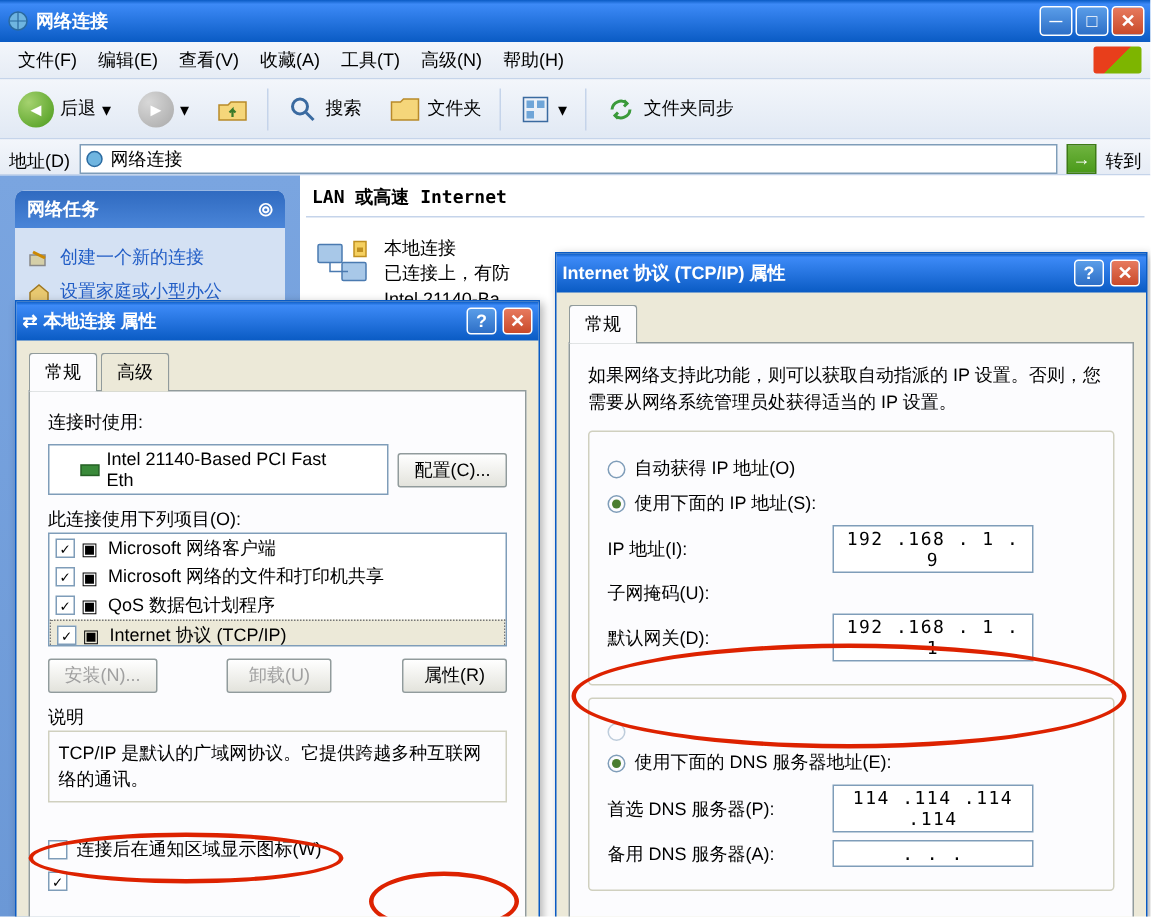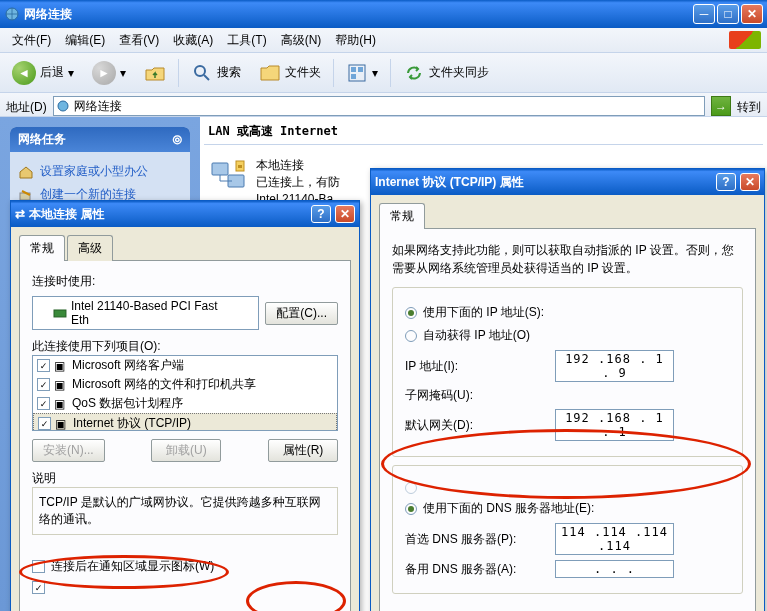--- a/index.html
+++ b/index.html
@@ -72,21 +72,21 @@
 .listbox { border: 1px solid #7f9db9; background: #fff; height: 76px; overflow: hidden; }
 .list-item { display: flex; align-items: center; gap: 4px; padding: 1px 4px; }
 .list-item.sel { background: #ece9d8; border: 1px dotted #777; }
 .chk { width: 13px; height: 13px; border: 1px solid #7f9db9; background: #fff; display: inline-flex; align-items: center; justify-content: center; font-size: 9px; }
 
 .groupbox { border: 1px solid #d0d0bf; border-radius: 3px; padding: 10px 12px; margin: 8px 0; position: relative; }
 
 .radio { width: 12px; height: 12px; border: 1px solid #7f9db9; border-radius: 50%; display: inline-flex; align-items: center; justify-content: center; }
 .radio.checked::after { content: ""; width: 6px; height: 6px; background: #4a7d2f; border-radius: 50%; }
 
-.ip-input { border: 1px solid #7f9db9; background: #fff; width: 119px; padding: 1px 4px; font-family: monospace; text-align: center; letter-spacing: 1px; }
+.ip-input { border: 1px solid #7f9db9; background: #fff; width: 134px; padding: 1px 4px; font-family: monospace; text-align: center; letter-spacing: 1px; }
 .ip-row { display: flex; align-items: center; margin: 5px 0; }
 .ip-row .lbl { width: 150px; }
 
 .dlg-foot { display: flex; justify-content: flex-end; gap: 8px; padding: 8px; }
 
 
 .red-circle { position: absolute; border: 3px solid #d20; border-radius: 50%; pointer-events: none; }
 
 .small-icon { width: 14px; height: 14px; display: inline-block; }
 </style>
@@ -195,33 +195,33 @@
   <div class="sidepanel">
     <div class="task-pane">
       <div class="task-head">
         <span>网络任务</span>
         <span>⦾</span>
       </div>
       <div class="task-body">
         <div class="task-link">
           <span class="ico">
               <svg viewBox="0 0 16 16">
-                <path d="M2 8l6-5 6 5v6H2z" fill="#e8c870" stroke="#a07820"></path>
-              </svg>
-            </span>
-          <span>设置家庭或小型办公</span>
-        </div>
-        <div class="task-link">
-          <span class="ico">
-              <svg viewBox="0 0 16 16">
                 <rect x="2" y="6" width="10" height="7" fill="#d5cfa8" stroke="#888"></rect>
                 <path d="M4 4l8 4" stroke="#c80" stroke-width="2"></path>
               </svg>
             </span>
           <span>创建一个新的连接</span>
+        </div>
+        <div class="task-link">
+          <span class="ico">
+              <svg viewBox="0 0 16 16">
+                <path d="M2 8l6-5 6 5v6H2z" fill="#e8c870" stroke="#a07820"></path>
+              </svg>
+            </span>
+          <span>设置家庭或小型办公</span>
         </div>
       </div>
     </div>
   </div>
   <div class="content">
     <div class="group-header">LAN 或高速 Internet</div>
     <div class="group-line"></div>
     <div class="conn-item">
       <div class="conn-icon">
         <svg viewBox="0 0 40 40">
@@ -320,26 +320,26 @@
     <div class="dbtn xclose">✕</div>
   </div>
   <div class="dlg-body">
     <div class="tabs">
       <div class="tab active">常规</div>
     </div>
     <div class="tab-content">
       <div style="margin-bottom:10px; line-height:1.5;">如果网络支持此功能，则可以获取自动指派的 IP 设置。否则，您需要从网络系统管理员处获得适当的 IP 设置。</div>
       <div class="groupbox">
         <div class="field-row">
+            <span class="radio"></span>
+            <span>自动获得 IP 地址(O)</span>
+          </div>
+        <div class="field-row">
             <span class="radio checked"></span>
             <span>使用下面的 IP 地址(S):</span>
-          </div>
-        <div class="field-row">
-            <span class="radio"></span>
-            <span>自动获得 IP 地址(O)</span>
           </div>
         <div class="ip-row">
             <span class="lbl">IP 地址(I):</span>
             <span class="ip-input">192 .168 . 1  . 9</span>
           </div>
         <div class="ip-row">
             <span class="lbl">子网掩码(U):</span>
           </div>
         <div class="ip-row">
             <span class="lbl">默认网关(D):</span>

